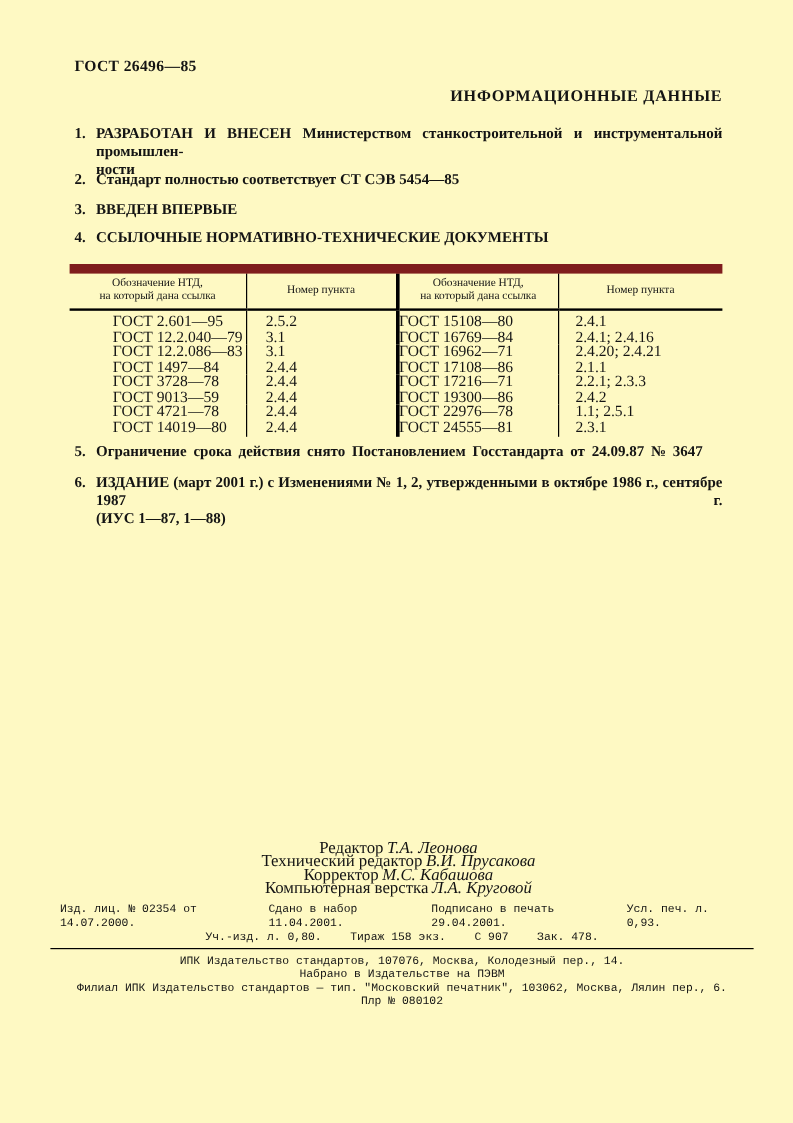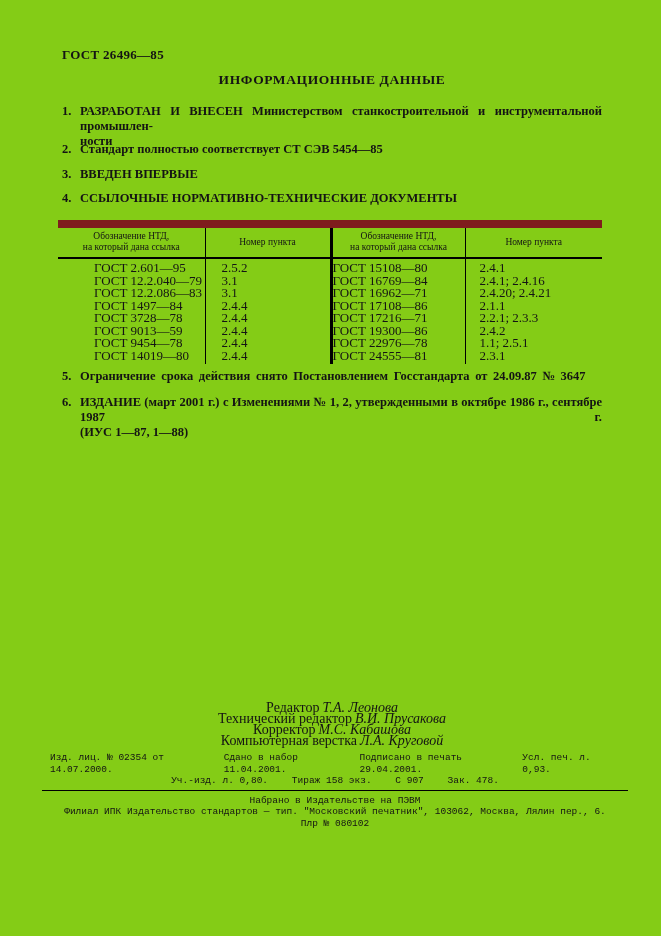--- a/index.html
+++ b/index.html
@@ -1,21 +1,21 @@
 <!DOCTYPE html>
 <html><head>
 <meta charset="utf-8">
 <style>
   html,body { margin:0; padding:0; background:#ffffff; }
   .page {
-    position:relative; width:661px; height:936px; background:#84cc16;
+    position:relative; width:661px; height:936px; background:#fef9c3;
     font-family:"Liberation Serif", serif; color:#141414; overflow:hidden;
   }
   .doc-number { position:absolute; left:62px; top:47px; font-size:13px; font-weight:bold; letter-spacing:0.3px; }
-  .main-title { position:absolute; left:62px; top:72px; width:540px; text-align:center; font-size:13.5px; font-weight:bold; letter-spacing:0.6px; }
+  .main-title { position:absolute; left:62px; top:72px; width:540px; text-align:right; font-size:13.5px; font-weight:bold; letter-spacing:0.6px; }
 
   .item { position:absolute; left:62px; width:540px; display:flex; font-size:12.5px; font-weight:bold; line-height:15px; }
   .item .num { width:18px; flex:none; }
   .item .body { flex:1; }
   .jline { display:block; text-align:justify; text-align-last:justify; }
   .nline { display:block; }
   .spread { word-spacing:2.5px; }
 
   .ref-table { position:absolute; left:58px; top:220px; width:544px; border-collapse:collapse; border-top:8px solid #7f1d1d; table-layout:fixed; }
   .ref-table th, .ref-table td { margin:0; }
@@ -129,21 +129,21 @@
         <td class="c3">ГОСТ 17216—71</td>
         <td class="c4">2.2.1; 2.3.3</td>
       </tr>
       <tr>
         <td class="c1">ГОСТ 9013—59</td>
         <td class="c2">2.4.4</td>
         <td class="c3">ГОСТ 19300—86</td>
         <td class="c4">2.4.2</td>
       </tr>
       <tr>
-        <td class="c1">ГОСТ 9454—78</td>
+        <td class="c1">ГОСТ 4721—78</td>
         <td class="c2">2.4.4</td>
         <td class="c3">ГОСТ 22976—78</td>
         <td class="c4">1.1; 2.5.1</td>
       </tr>
       <tr>
         <td class="c1">ГОСТ 14019—80</td>
         <td class="c2">2.4.4</td>
         <td class="c3">ГОСТ 24555—81</td>
         <td class="c4">2.3.1</td>
       </tr>
@@ -185,18 +185,19 @@
       <span>Подписано в печать 29.04.2001.</span>
       <span>Усл. печ. л. 0,93.</span>
     </div>
     <div class="imp-line2">
       <span>Уч.-изд. л. 0,80.</span>
       <span>Тираж 158 экз.</span>
       <span>С 907</span>
       <span>Зак. 478.</span>
     </div>
     <div class="imp-rule"></div>
+    <div class="imp-center">ИПК Издательство стандартов, 107076, Москва, Колодезный пер., 14.</div>
     <div class="imp-center">Набрано в Издательстве на ПЭВМ</div>
     <div class="imp-center">Филиал ИПК Издательство стандартов — тип. "Московский печатник", 103062, Москва, Лялин пер., 6.</div>
     <div class="imp-center">Плр № 080102</div>
   </div>
 
 </div>
 
 </body></html>

